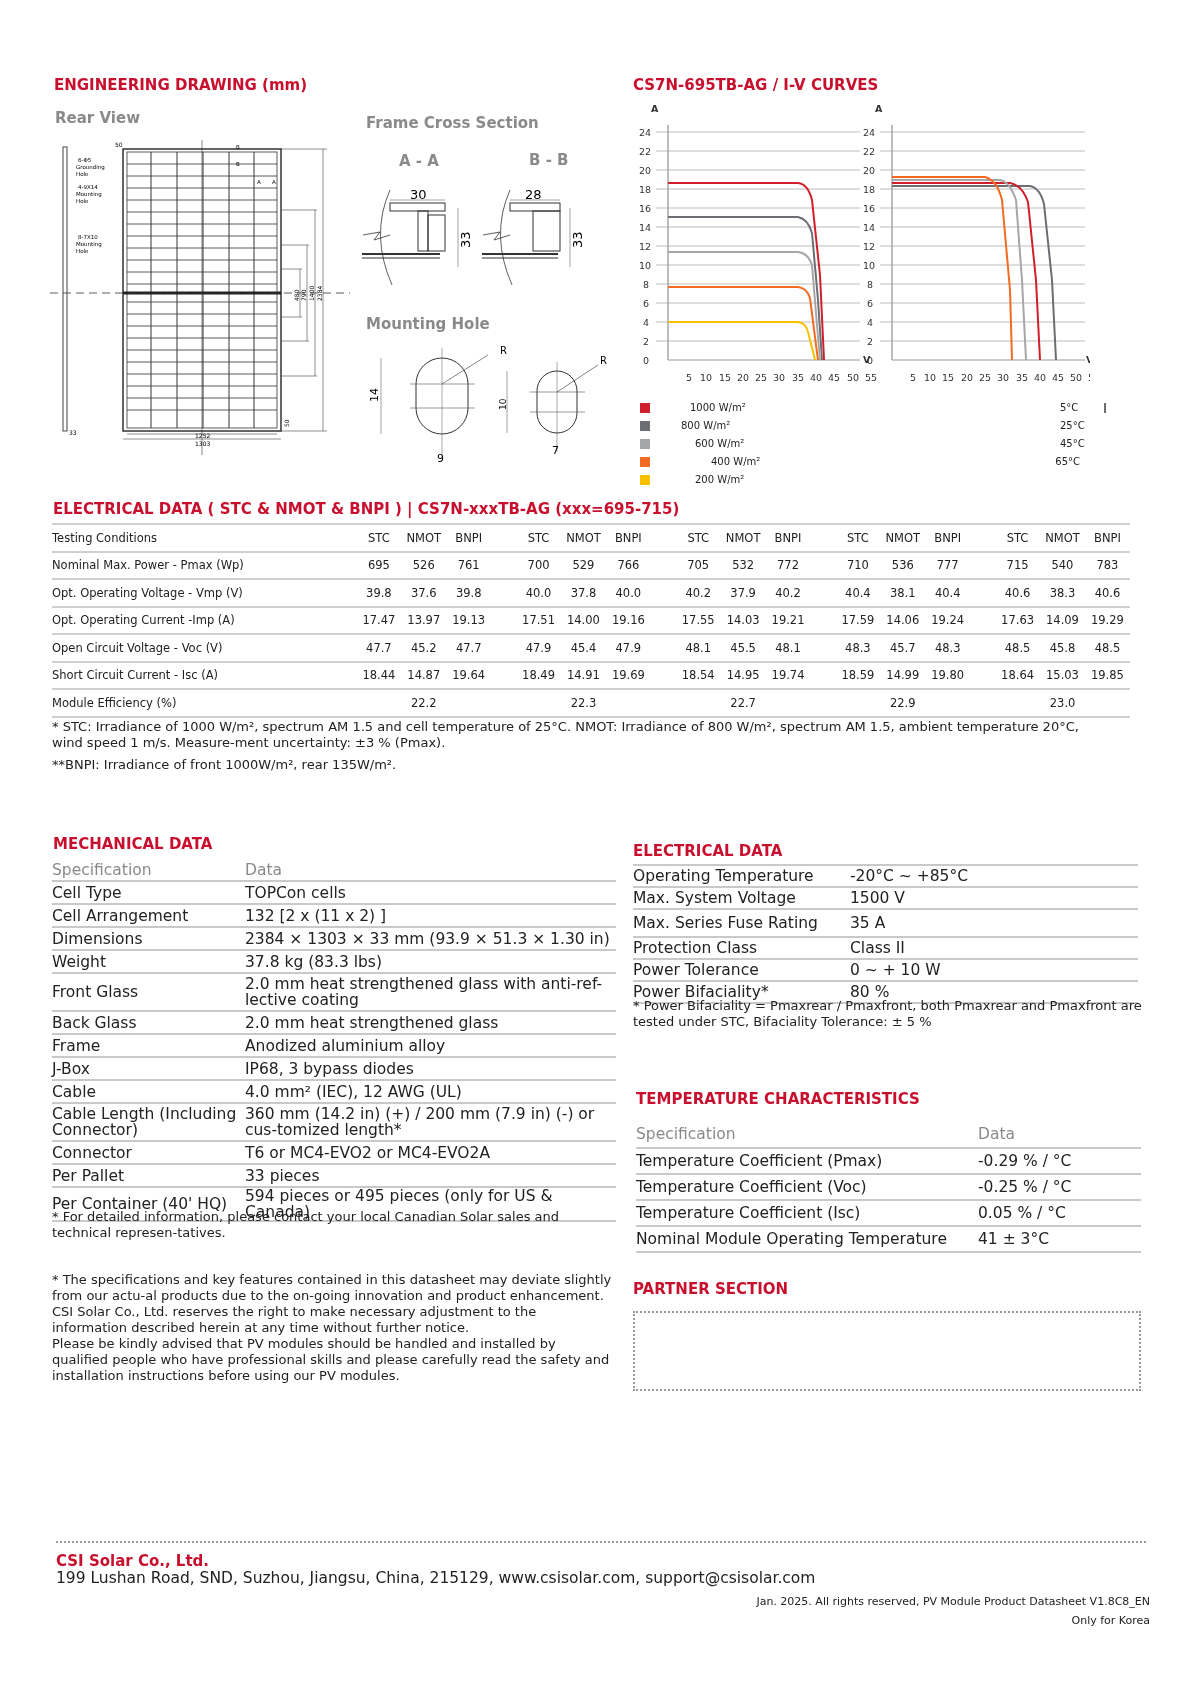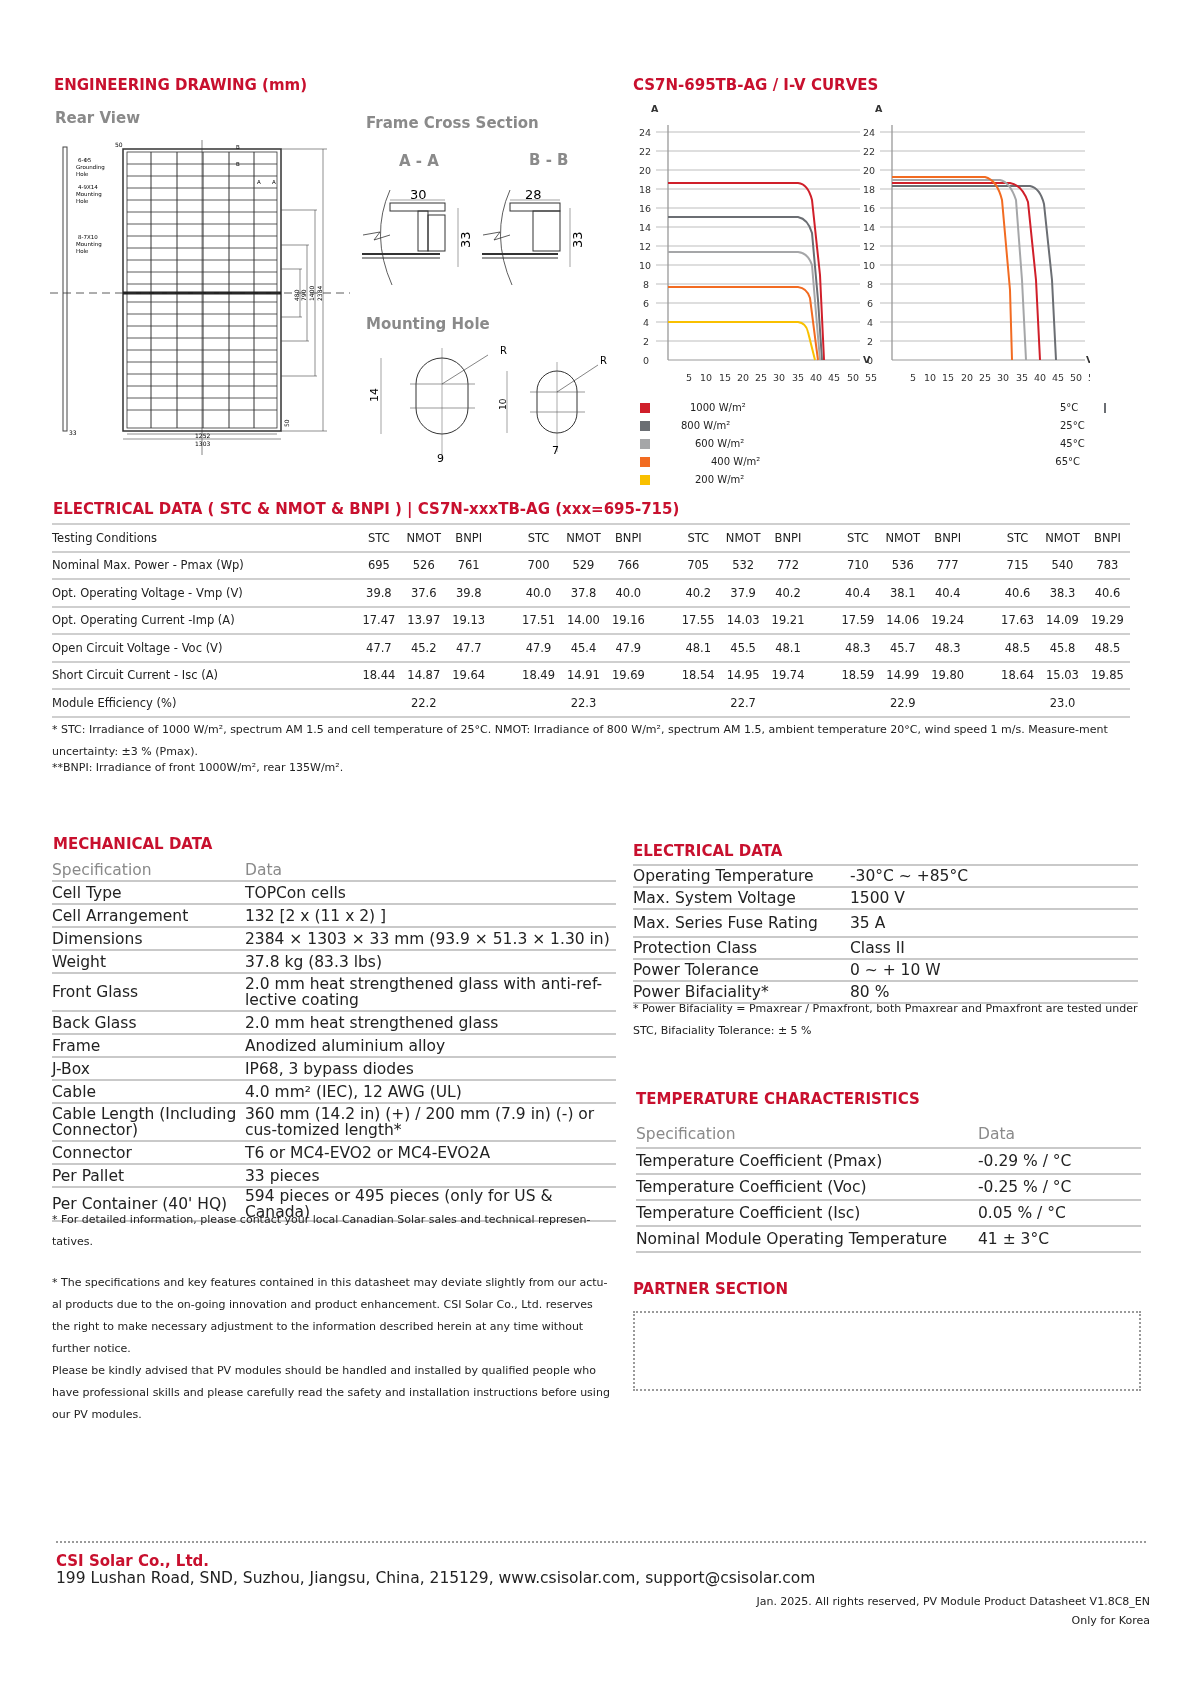--- a/index.html
+++ b/index.html
@@ -8,21 +8,21 @@
   .sub-h{color:#8a8a8a;font-weight:bold;font-size:15px;position:absolute;white-space:nowrap}
   .abs{position:absolute}
   svg text{font-family:"DejaVu Sans","Liberation Sans",sans-serif}
   
   .etable{position:absolute;left:52px;top:523px;width:1078px;border-collapse:collapse;font-size:11.5px}
   .etable td{height:27.5px;border-bottom:2px solid #cfcfcf;white-space:nowrap;padding:0}
   .etable tr:first-child td{border-top:2px solid #cfcfcf}
   .etable td.lbl{width:244px;text-align:left}
   .etable td.v{text-align:center;width:36px}
   .etable td.gap{width:20px}
-  .note{position:absolute;font-size:11px;line-height:22px;color:#222}
+  .note{position:absolute;font-size:13px;line-height:16px;color:#222}
   
   .stable{position:absolute;border-collapse:collapse;font-size:15.5px;font-family:"DejaVu Sans","Liberation Sans",sans-serif}
   .stable td{border-bottom:2px solid #c9c9c9;padding:0;vertical-align:middle;line-height:16px}
   .stable tr.hd td{color:#8a8a8a;font-weight:normal}
   .legend-row{position:absolute;font-size:10px;display:flex;align-items:center;gap:26px}
   .sw{width:10px;height:10px;display:inline-block}
   .partner-box{position:absolute;left:633px;top:1311px;width:508px;height:80px;border:2px dotted #9a9a9a}
   .footer-line{position:absolute;left:56px;top:1541px;width:1090px;border-top:2px dotted #9a9a9a}
 </style>
 </head>
@@ -522,21 +522,21 @@
 <div class="note" style="left:52px;top:1209px;width:560px">* For detailed information, please contact your local Canadian Solar sales and technical represen-tatives.</div>
 
 <div class="note" style="left:52px;top:1272px;width:562px;white-space:pre-line">* The specifications and key features contained in this datasheet may deviate slightly from our actu-al products due to the on-going innovation and product enhancement. CSI Solar Co., Ltd. reserves the right to make necessary adjustment to the information described herein at any time without further notice.
 Please be kindly advised that PV modules should be handled and installed by qualified people who have professional skills and please carefully read the safety and installation instructions before using our PV modules.</div>
 
 <div class="red-h" style="left:633px;top:842px">ELECTRICAL DATA</div>
 <table class="stable" style="left:633px;top:864px;width:505px;border-top:2px solid #c9c9c9">
   <tbody>
       <tr style="height:22px">
         <td style="width:217px">Operating Temperature</td>
-        <td>-30°C ~ +85°C</td>
+        <td>-20°C ~ +85°C</td>
       </tr>
   <tr style="height:22px">
         <td>Max. System Voltage</td>
         <td>1500 V</td>
       </tr>
   <tr style="height:28px">
         <td>Max. Series Fuse Rating</td>
         <td>35 A</td>
       </tr>
   <tr style="height:22px">

